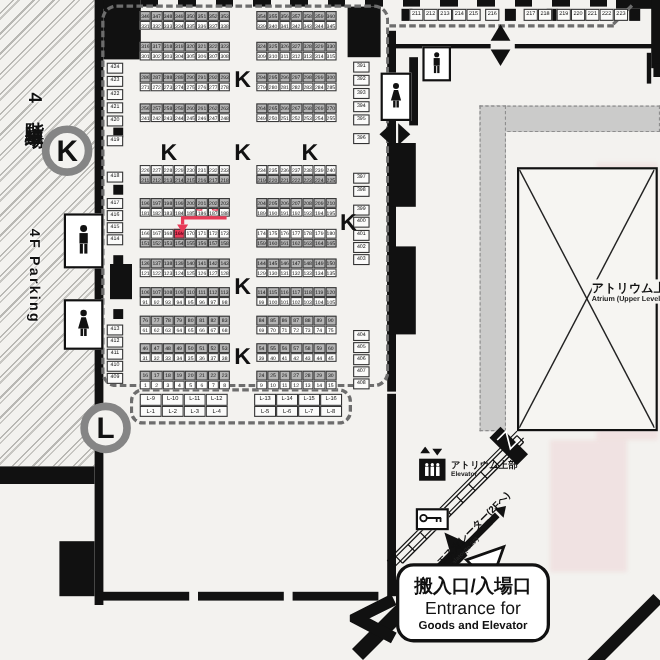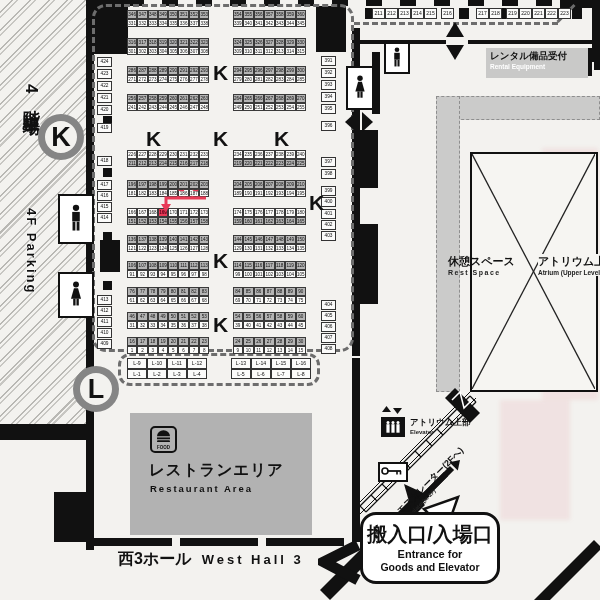--- a/index.html
+++ b/index.html
@@ -48,33 +48,25 @@
   <div class="ghost" style="left:500px;top:400px;width:70px;height:120px;"></div>
 
   <div class="greyband" style="left:436px;top:96px;width:164px;height:24px;"></div>
   <div class="greyband" style="left:436px;top:96px;width:24px;height:296px;"></div>
   <div class="abs" style="left:470px;top:152px;width:128px;height:240px;border:2.5px solid #111;box-sizing:border-box;background:#f6f5f2;">
     <svg width="123" height="235" style="display:block">
       <line x1="0" y1="0" x2="123" y2="235" stroke="#222" stroke-width="1.3"></line>
       <line x1="123" y1="0" x2="0" y2="235" stroke="#222" stroke-width="1.3"></line>
     </svg>
   </div>
-  <div class="abs" style="left:448px;top:254px;z-index:7;">
-    <div class="label-jp" style="font-size:11px;">休憩スペース</div>
-    <div class="small-en" style="font-size:7px;letter-spacing:1.5px;">Rest Space</div>
-  </div>
   <div class="abs" style="left:538px;top:254px;z-index:7;background:#f6f5f2;">
     <div class="label-jp" style="font-size:11px;white-space:nowrap;">アトリウム上部</div>
     <div class="small-en" style="font-size:6.5px;white-space:nowrap;">Atrium (Upper Level)</div>
   </div>
 
-  <div class="abs" style="left:486px;top:48px;width:102px;height:30px;background:#c9c9c8;padding:2px 4px;box-sizing:border-box;z-index:5;">
-    <div class="label-jp" style="font-size:9.5px;white-space:nowrap;">レンタル備品受付</div>
-    <div style="font-size:6.5px;font-weight:bold;color:#fff;white-space:nowrap;">Rental Equipment</div>
-  </div>
 
   <div class="dash-top-wall"></div>
   <div id="walls">
       <div class="wall" style="left: 88px; top: 0px; width: 40px; height: 8px;"></div>
       <div class="wall" style="left: 560px; top: 0px; width: 40px; height: 8px;"></div>
       <div class="wall" style="left: 86px; top: 0px; width: 8px; height: 550px;"></div>
       <div class="wall" style="left: 94px; top: 6px; width: 34px; height: 48px;"></div>
       <div class="wall" style="left: 316px; top: 6px; width: 30px; height: 46px;"></div>
       <div class="wall" style="left: 352px; top: 28px; width: 8px; height: 328px;"></div>
       <div class="wall" style="left: 352px; top: 130px; width: 26px; height: 58px;"></div>
@@ -746,37 +738,21 @@
 
   <svg class="abs" style="left:344px;top:110px;z-index:6;" width="30" height="24">
     <polygon points="12,2 12,22 1,12" fill="#111"></polygon>
       <polygon points="18,2 18,22 29,12" fill="#111"></polygon>
   </svg>
   <svg class="abs" style="left:444px;top:22px;z-index:6;" width="22" height="40">
     <polygon points="11,0 2,15 20,15" fill="#111"></polygon>
       <polygon points="11,38 2,23 20,23" fill="#111"></polygon>
   </svg>
 
-  <div class="abs" style="left:130px;top:413px;width:182px;height:122px;background:#b2b2b2;z-index:4;">
-    <div class="abs" style="left:20px;top:13px;width:27px;height:27px;border:2px solid #111;border-radius:5px;box-sizing:border-box;text-align:center;">
-      <svg width="17" height="13" viewBox="-6 -6 12 10" style="margin-top:1px;">
-        <path d="M-5,-0.5 a5,4.5 0 0 1 10,0 z" fill="#111"></path>
-        <rect x="-5" y="0.5" width="10" height="1.4" fill="#111"></rect>
-        <rect x="-5" y="2.6" width="10" height="1.6" rx="0.8" fill="#111"></rect>
-      </svg>
-      <div style="font-size:4.5px;font-weight:bold;line-height:4px;">FOOD</div>
-    </div>
-    <div class="label-jp" style="position:absolute;left:19px;top:47px;font-size:15.5px;letter-spacing:1px;white-space:nowrap;">レストランエリア</div>
-    <div style="position:absolute;left:20px;top:70px;font-size:9.5px;font-weight:bold;letter-spacing:2px;white-space:nowrap;">Restaurant Area</div>
-  </div>
-
-  <div class="abs" style="left:118px;top:549px;display:flex;align-items:baseline;gap:10px;z-index:6;">
-    <span class="label-jp" style="font-size:16px;">西3ホール</span>
-    <span style="font-size:13px;font-weight:bold;letter-spacing:3px;">West Hall 3</span>
-  </div>
+
 
   <svg class="abs" style="left:382px;top:406px;z-index:6;" width="20" height="9">
     <polygon points="4.5,0 0,6 9,6" fill="#111"></polygon>
       <polygon points="11,2 20,2 15.5,8" fill="#111"></polygon>
   </svg>
   <div class="abs" style="left:381px;top:417px;width:24px;height:20px;background:#111;z-index:6;display:flex;align-items:center;justify-content:center;gap:1.5px;">
     <svg width="18" height="14" viewBox="0 0 18 14">
       <g fill="#fff">
         <circle cx="4" cy="2.4" r="1.5"></circle>
           <rect x="2.4" y="4.2" width="3.2" height="8.5"></rect>
@@ -824,22 +800,22 @@
     </g>
     <polygon points="214,224 276,162 284,170 222,232" fill="#111"></polygon>
     <polyline points="40,167 6,184 40,202" fill="none" stroke="#111" stroke-width="11"></polyline>
   </svg>
   <div class="abs" style="left:394px;top:508px;transform:rotate(-45deg);transform-origin:0 0;z-index:6;white-space:nowrap;">
     <div class="label-jp" style="font-size:9px;">エスカレーター(2Fへ)</div>
     <div class="small-en" style="font-size:5.5px;">Escalator(to 2F)</div>
   </div>
 
   <div class="abs" style="left:360px;top:512px;width:140px;height:72px;background:#fff;border:3.5px solid #111;border-radius:16px;box-sizing:border-box;z-index:8;text-align:center;padding-top:6px;">
-    <div class="label-jp" style="font-size:20px;white-space:nowrap;">搬入口/入場口</div>
-    <div style="font-size:11px;font-weight:bold;line-height:1.2;">Entrance for</div>
+    <div class="label-jp" style="font-size:17px;white-space:nowrap;">搬入口/入場口</div>
+    <div style="font-size:16px;font-weight:normal;line-height:1.2;">Entrance for</div>
     <div style="font-size:10.5px;font-weight:bold;line-height:1.2;">Goods and Elevator</div>
   </div>
 
   <svg class="abs" style="left:150px;top:188px;z-index:9;" width="70" height="26">
     <polyline points="56,10 16,10 16,16" fill="none" stroke="#e83a57" stroke-width="3"></polyline>
     <polygon points="11,16 21,16 16,24" fill="#e83a57"></polygon>
   </svg>
   <div class="abs" style="left:176px;top:186px;font-size:11px;font-weight:bold;color:#e83a57;letter-spacing:3px;z-index:9;">ここ</div>
 
 </div>

